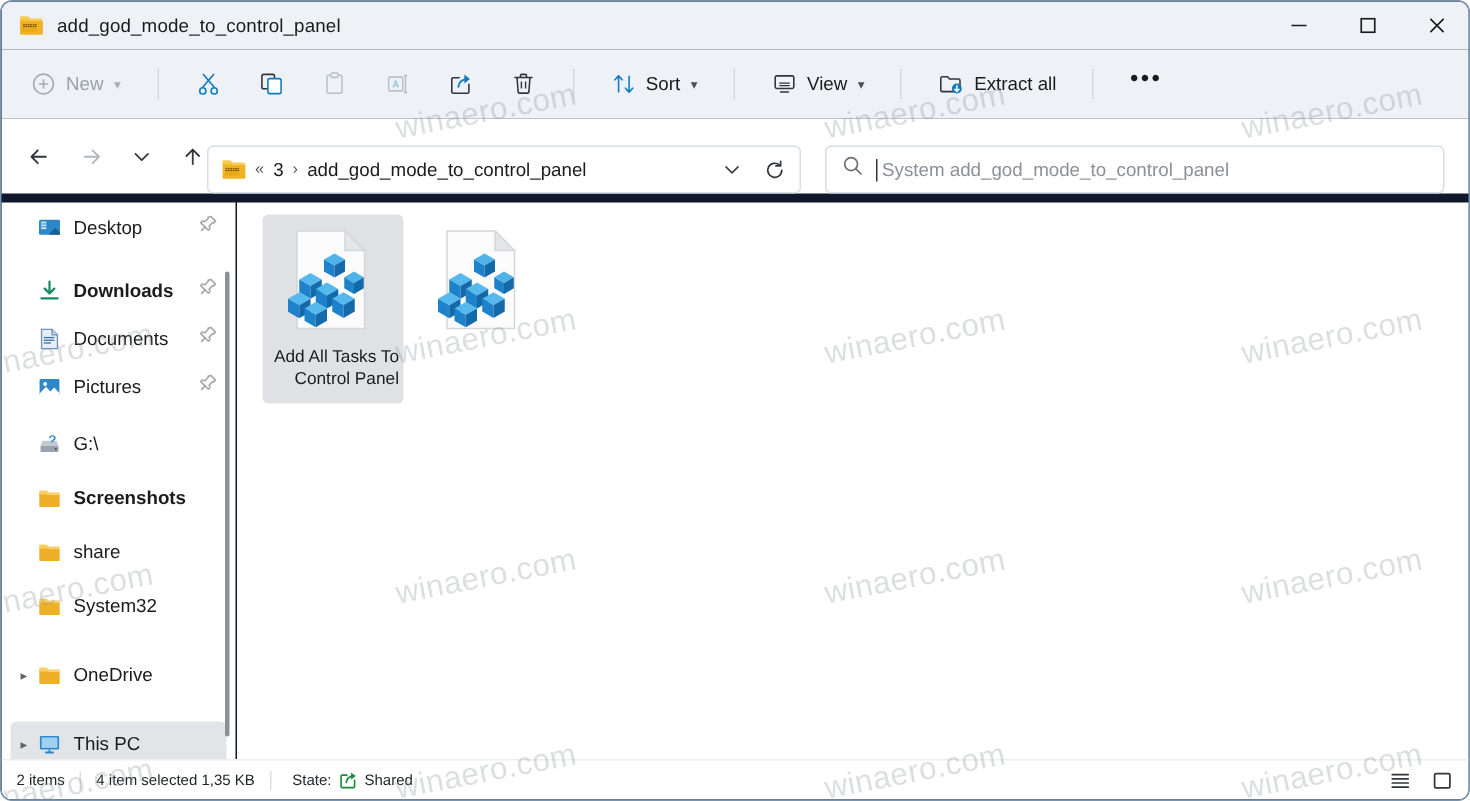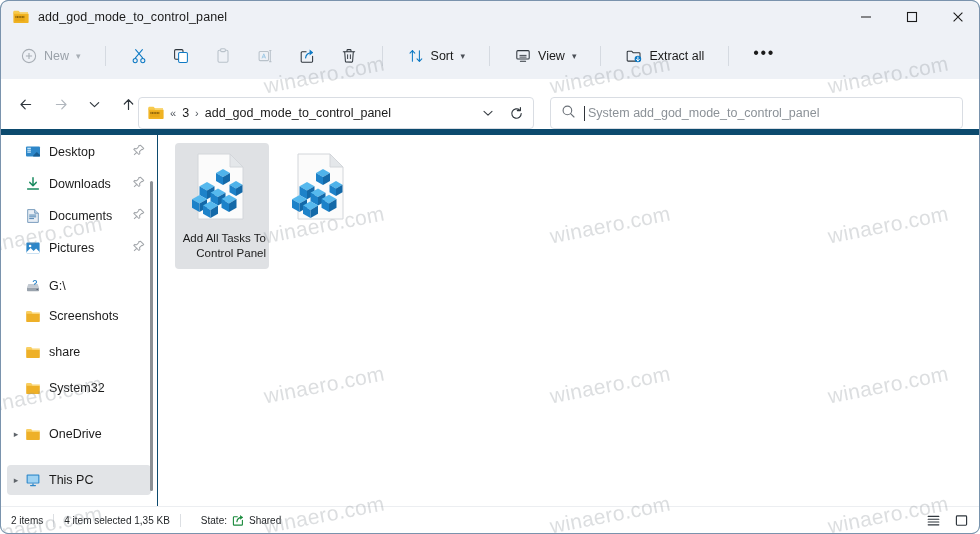--- a/index.html
+++ b/index.html
@@ -6,21 +6,21 @@
   html, body {
     margin: 0; padding: 0;
     width: 980px; height: 534px;
     overflow: hidden;
     font-family: "Liberation Sans", sans-serif;
     background: #ffffff;
   }
   #window {
     position: relative;
     width: 980px; height: 534px;
-    background: #0c4a6e;
+    background: #0f172a;
     border: 1px solid #7a93ad;
     border-radius: 8px;
     overflow: hidden;
   }
 
   
   #titlebar {
     position: absolute; top: 0; left: 0;
     width: 980px; height: 32px;
     background: #eef1f6;
@@ -449,21 +449,21 @@
         </svg>
       </span>
       <span class="nav-label">Desktop</span>
       <span class="pin">
         <svg viewBox="0 0 13 13" width="13" height="13">
             <path d="M8.6 1.3l3.1 3.1-1.2 1.2-.7-.2-2.3 2.3.4 1.8-1 1-5.1-5.1 1-1 1.8.4L6.9 2.5l-.2-.7zM5.2 7.8L2.1 10.9" stroke="#6a7077" stroke-width="1.05" fill="none" stroke-linejoin="round"></path>
           </svg>
       </span>
     </div>
 
-    <div class="nav-item" style="margin-top:2px;">
+    <div class="nav-item" style="margin-top:12px;font-weight:bold;">
       <span class="twisty"></span>
       <span class="nav-ico">
         <svg viewBox="0 0 16 16" width="16" height="16">
           <path d="M8 1.7v7.6M4.8 6.4L8 9.7l3.2-3.3" stroke="#1a8a5f" stroke-width="1.5" fill="none" stroke-linecap="round" stroke-linejoin="round"></path>
           <path d="M2.6 12.9h10.8" stroke="#1a8a5f" stroke-width="1.5" stroke-linecap="round"></path>
         </svg>
       </span>
       <span class="nav-label">Downloads</span>
       <span class="pin">
         <svg viewBox="0 0 13 13" width="13" height="13">
@@ -516,21 +516,21 @@
         <svg viewBox="0 0 16 16" width="16" height="16">
           <path d="M2 9.4h12v3.2a.7.7 0 0 1-.7.7H2.7a.7.7 0 0 1-.7-.7z" fill="#9aa3ad"></path>
           <path d="M3.3 5.9h9.4l1.3 3.5H2z" fill="#c3cad2"></path>
           <circle cx="12.2" cy="11.4" r="0.7" fill="#445061"></circle>
           <path d="M9.9 2.1c1.3 0 2.2.8 2.2 1.9 0 1-.6 1.4-1.3 1.8-.5.3-.8.5-.8 1h-1c0-.9.5-1.3 1.1-1.7.5-.3.9-.5.9-1.1 0-.6-.5-1-1.1-1-.7 0-1.2.4-1.2 1.1h-1c0-1.2 1-2 2.2-2z" fill="#2e87c9"></path>
         </svg>
       </span>
       <span class="nav-label">G:\</span>
     </div>
 
-    <div class="nav-item" style="">
+    <div class="nav-item" style="margin-top:6px;font-weight:bold;">
       <span class="twisty"></span>
       <span class="nav-ico">
         <svg viewBox="0 0 16 16" width="16" height="16">
           <path d="M1.2 4.3h5l1.4 1.4h7.2v7.6a.7.7 0 0 1-.7.7H1.9a.7.7 0 0 1-.7-.7z" fill="#eeb028"></path>
           <path d="M1.2 3.7a.7.7 0 0 1 .7-.7h4.2l1.3 1.4h7.4v1.3H1.2z" fill="#f9cf63"></path>
         </svg>
       </span>
       <span class="nav-label">Screenshots</span>
     </div>
 
@@ -677,21 +677,21 @@
       </span>
     </div>
   </div>
 
   <div id="statusbar">
     <div id="st-left">
       <span class="st-text">2 items</span>
       <span class="st-sep"></span>
       <span class="st-text">4 item selected  1,35 KB</span>
       <span class="st-sep"></span>
-      <div id="st-state" style="margin-left:10px;">
+      <div id="st-state" style="margin-left:4px;">
         <span class="st-text">State:</span>
         <span style="display:flex;">
           <svg width="14" height="14" viewBox="0 0 14 14">
             <path d="M11.4 7.2v4.2a.7.7 0 0 1-.7.7H3.1a.7.7 0 0 1-.7-.7V4.4a.7.7 0 0 1 .7-.7h3.2" stroke="#1a8a3c" stroke-width="1.1" fill="none" stroke-linecap="round"></path>
             <path d="M5.9 8.6C6.2 5.9 8.2 4.4 11.2 4.3" stroke="#1a8a3c" stroke-width="1.2" fill="none" stroke-linecap="round"></path>
             <path d="M9.1 2l2.9 2.4-2.9 2.4z" fill="#1a8a3c"></path>
           </svg>
         </span>
         <span class="st-text">Shared</span>
       </div>

